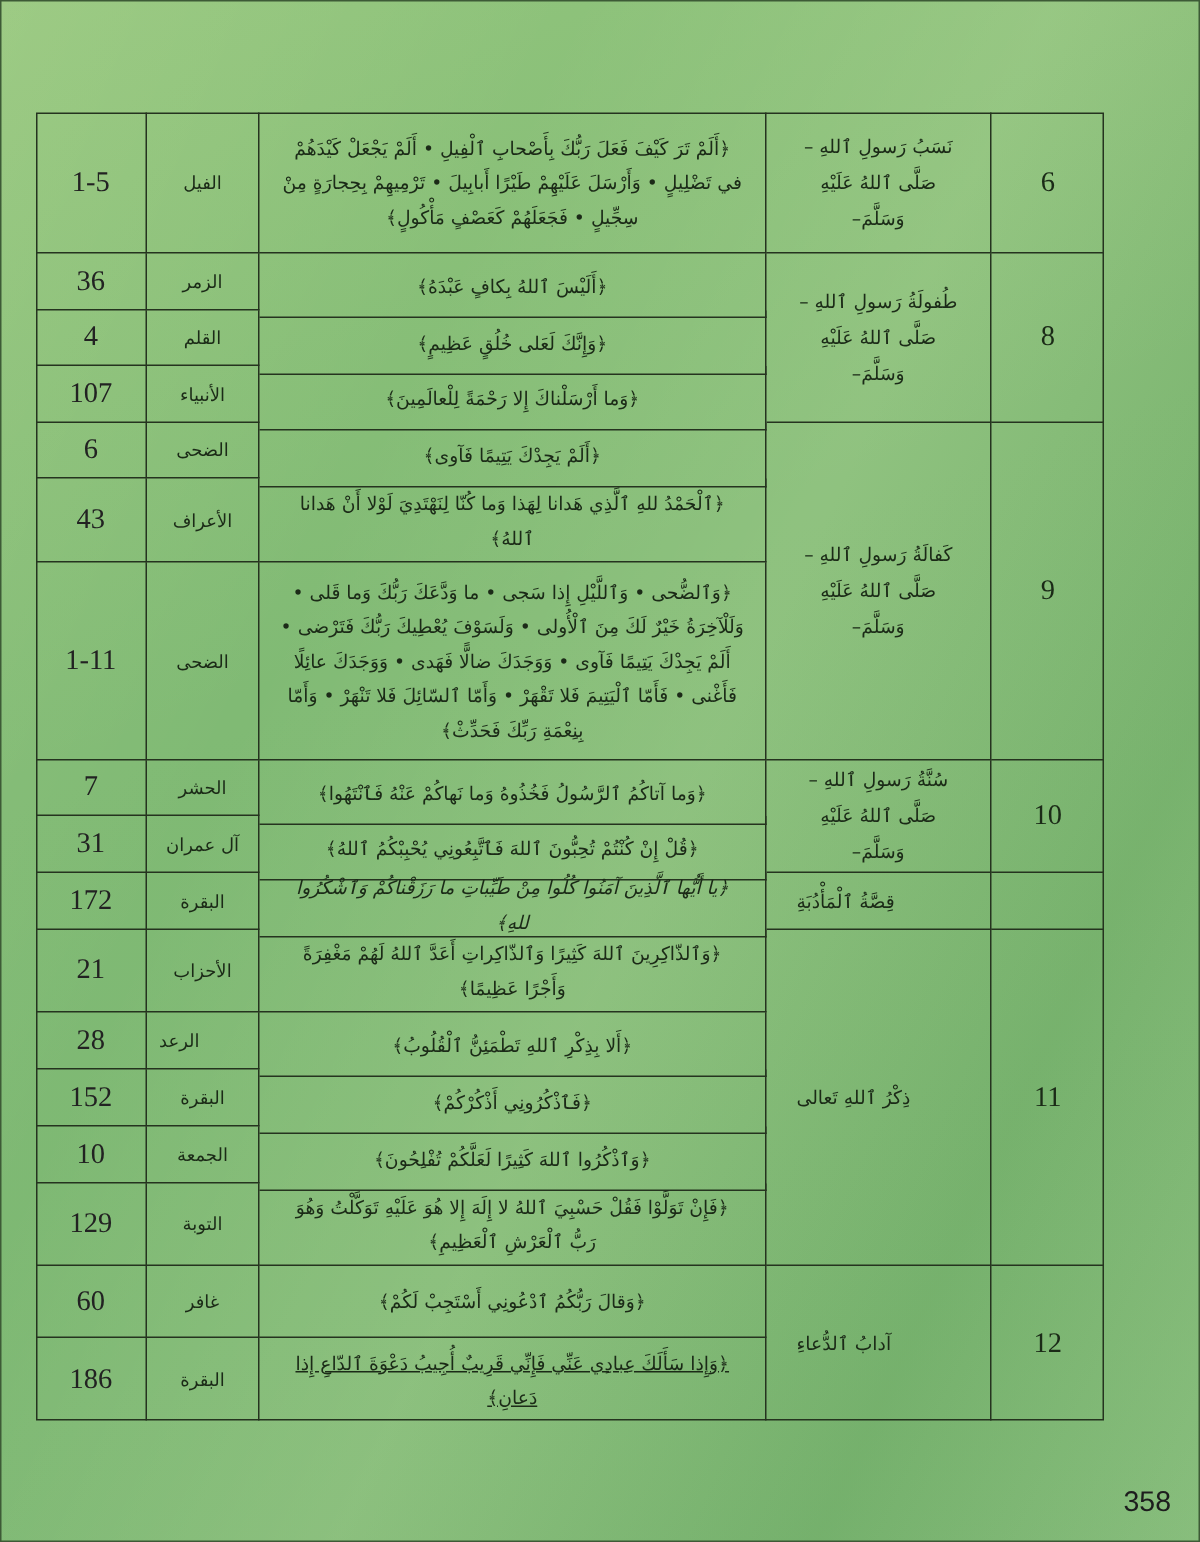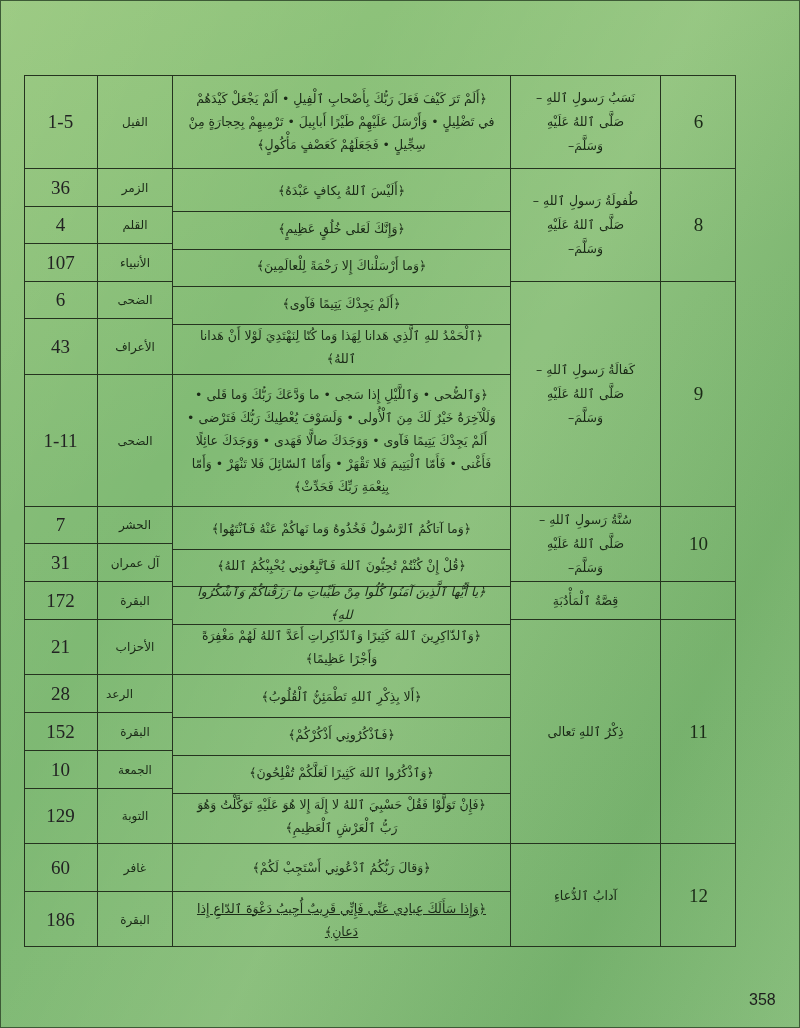--- a/index.html
+++ b/index.html
@@ -33,25 +33,25 @@
   }
   .num-cell, .ayah-cell {
     font-family: "Liberation Serif", serif; font-size: 19px; color: #222;
     direction: ltr;
   }
   .surah-cell { font-family: "DejaVu Sans", sans-serif; font-size: 12px; }
   .verse-cell {
     font-family: "DejaVu Sans", sans-serif; font-size: 12.5px; line-height: 23px;
     padding: 21px 14px;
   }
-  .topic-cell { font-family: "DejaVu Sans", sans-serif; font-size: 12.5px; line-height: 24px; padding: 4px 20px; }
+  .topic-cell { font-family: "DejaVu Sans", sans-serif; font-size: 12.5px; line-height: 24px; padding: 4px 20px; justify-content: flex-end; }
   .idx-cell { font-family: "Liberation Serif", serif; font-size: 19px; }
   .page-number {
     position: absolute; left: 748px; top: 990px;
-    font-family: "Liberation Sans", sans-serif; font-size: 16px; color: #1d1d1d;
+    font-family: "Liberation Sans", sans-serif; font-size: 19px; color: #1d1d1d;
   }
 </style>
 </head>
 <body>
 
 <div class="page-table">
   <div class="grid"></div>
   <div id="cells">
       <div class="cell ayah-cell" style="left: 0px; width: 74px; top: 0px; height: 94px;">
         <span>1-5</span>

